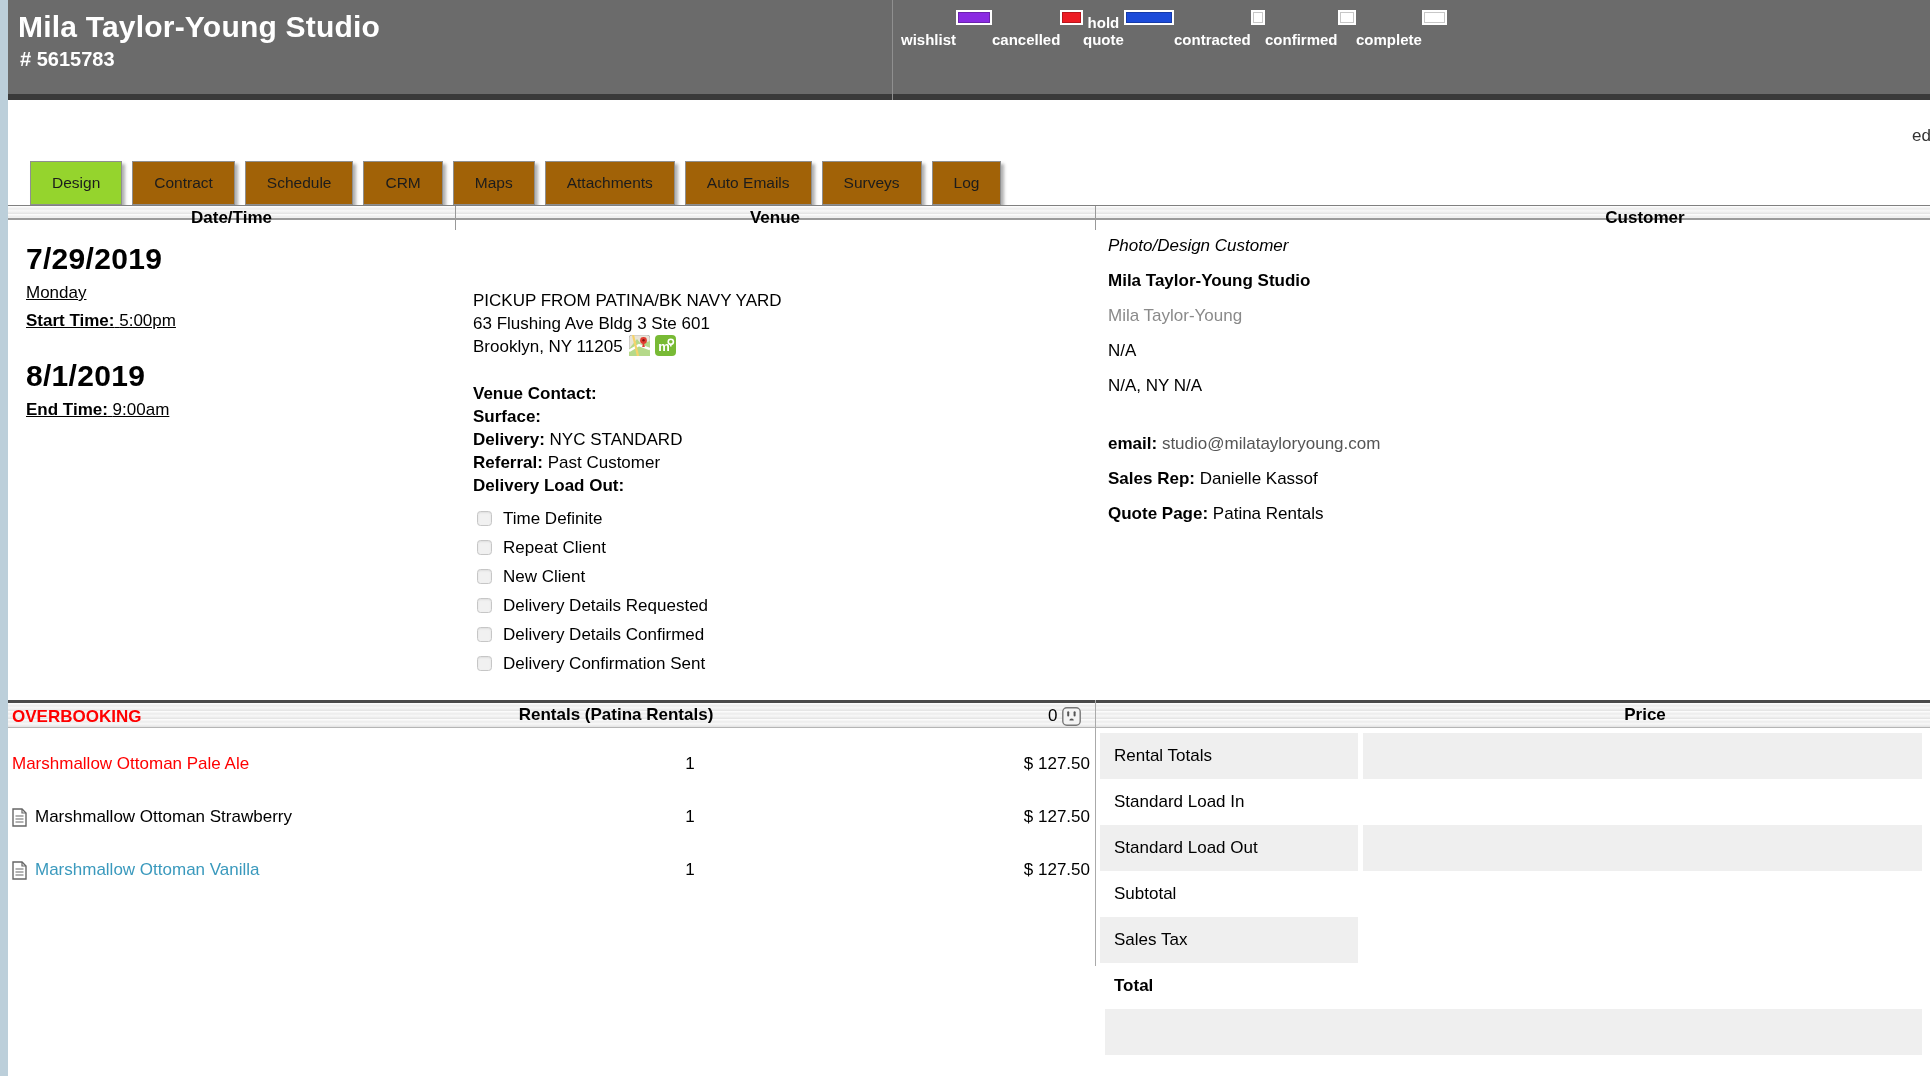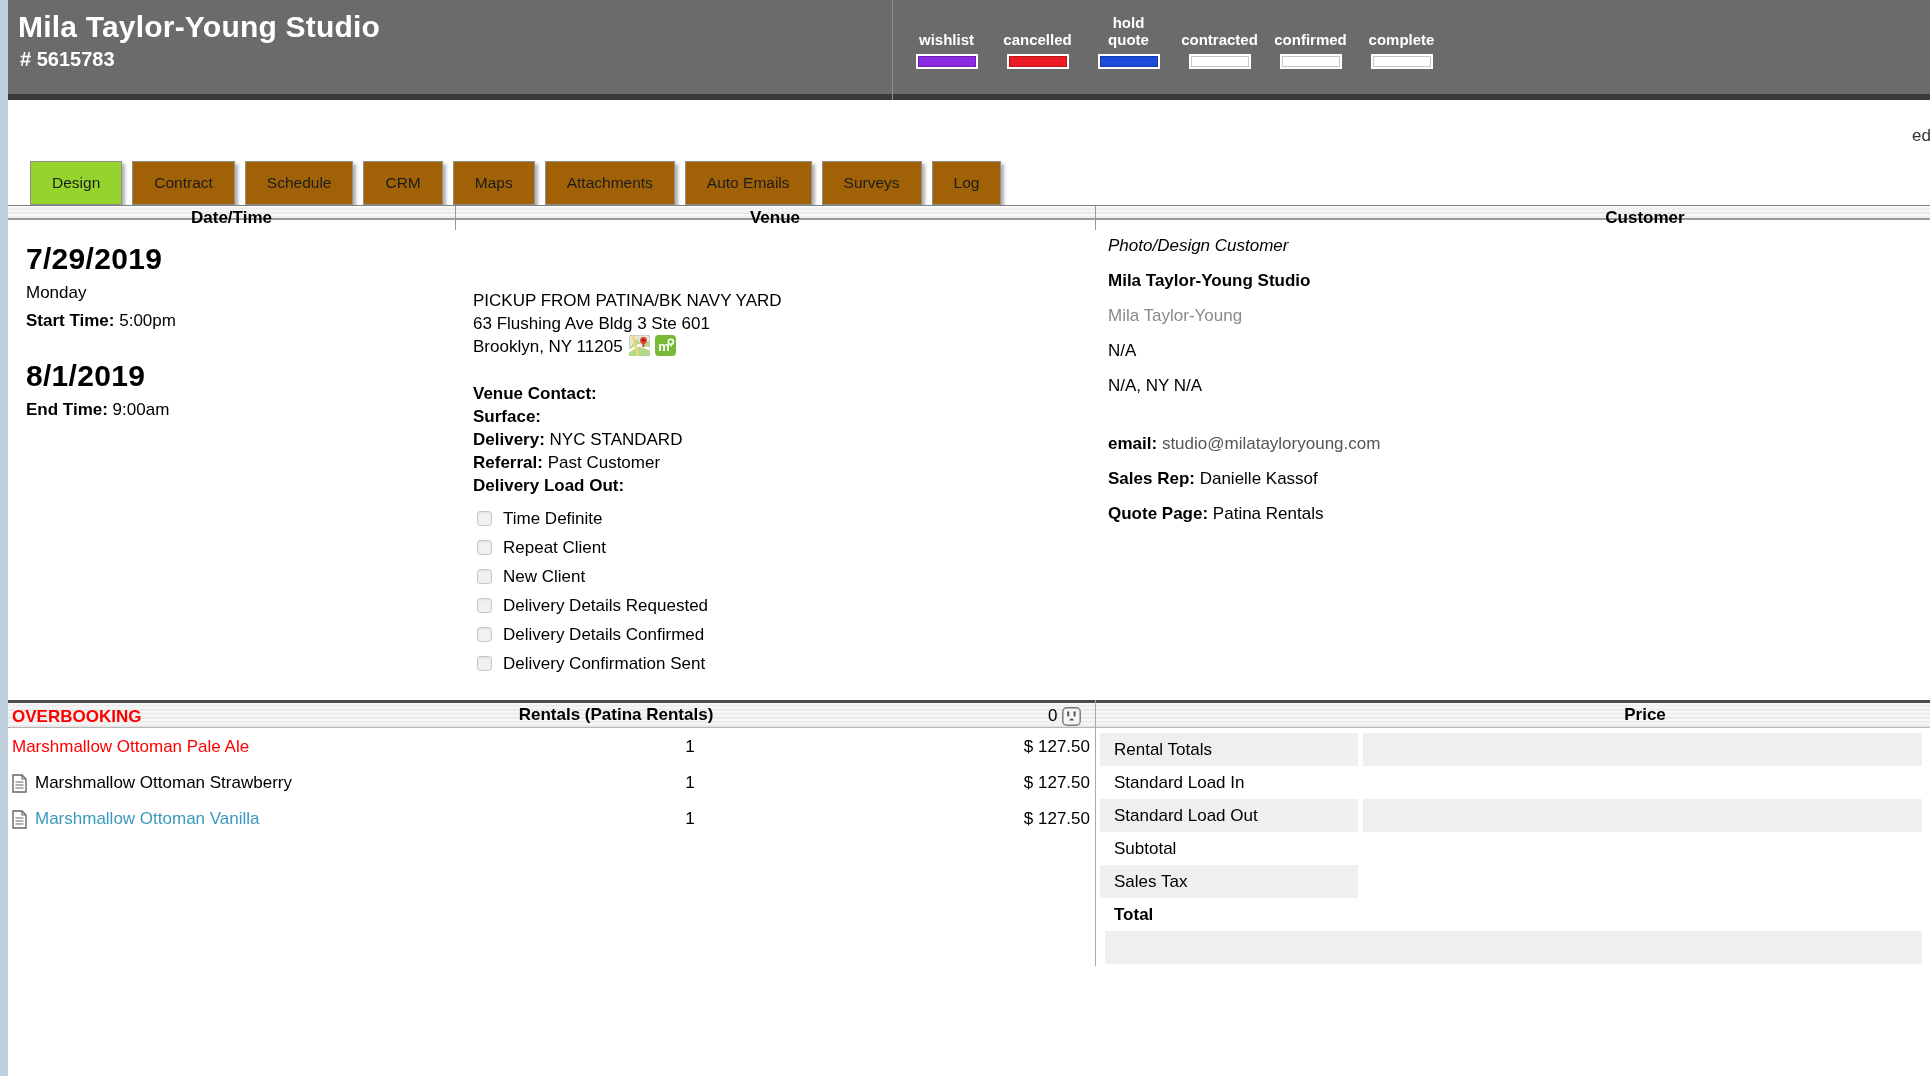--- a/index.html
+++ b/index.html
@@ -10,21 +10,21 @@
   
   #left-strip { left:0; top:0; width:8px; height:1076px; background:#bccfda; }
 
   
   #header { left:8px; top:0; width:1922px; height:100px; background:#6b6b6b;
     border-bottom:6px solid #3a3a3a; }
   #header-title { position:absolute; left:10px; top:10px; color:#fff; font-size:30px; font-weight:bold; letter-spacing:.2px; }
   #header-id { position:absolute; left:12px; top:48px; color:#fff; font-size:20px; font-weight:bold; }
   #header-divider { position:absolute; left:884px; top:0; height:100px; width:1px; background:#4a4a4a; border-right:1px solid #8f8f8f; }
   #legend { position:absolute; left:893px; top:4px; display:flex; }
-  .legend-item { width:91px; display:flex; flex-direction:column; align-items:center; }
+  .legend-item { width:91px; display:flex; flex-direction:row; }
   .legend-label { height:44px; display:flex; align-items:flex-end; justify-content:center;
     color:#fff; font-weight:bold; font-size:15px; text-align:center; line-height:17px; white-space:pre-line; }
   .legend-swatch { margin-top:6px; width:62px; height:15px; border:2px solid #fff;
     box-shadow:inset 0 0 0 1px rgba(0,0,0,.22); }
   #edit-link { left:1912px; top:126px; font-size:17px; color:#333; cursor:pointer; white-space:nowrap; }
 
   
   #tabbar { left:30px; top:161px; display:flex; gap:10px; }
   .tab { height:44px; line-height:42px; padding:0 21px; background:#a16207;
     border:1px solid #8f8f8f; box-shadow:3px 3px 3px rgba(80,80,80,.45);
@@ -35,21 +35,21 @@
   .band { background:linear-gradient(180deg,#ffffff 0%,#ececec 35%,#f8f8f8 60%,#e2e2e2 100%);
     background-size:100% 8px; }
   #colband { left:8px; top:205px; width:1922px; height:15px;
     border-top:1px solid #808080; border-bottom:2px solid #9b9b9b; }
   .band-label { position:absolute; top:2px; font-size:17px; font-weight:bold; text-align:center; }
   .vline { position:absolute; top:0; width:1px; background:#999; }
 
   
   #datetime-col { left:26px; top:243px; width:400px; }
   .big-date { font-size:30px; font-weight:bold; line-height:32px; letter-spacing:.3px; }
-  .dt-line { font-size:17px; line-height:21px; margin-top:7px; }
+  .dt-line { font-size:17px; line-height:21px; margin-top:7px;text-decoration:underline; }
   #date-block-2 { margin-top:29px; }
 
   
   #venue-col { left:473px; top:289px; width:600px; font-size:17px; }
   .v-line { line-height:23px; }
   #venue-fields { margin-top:24px; }
   .icon-row { display:inline-flex; gap:5px; vertical-align:-4px; margin-left:6px; }
   .map-icon { width:21px; height:21px; border-radius:3px; display:inline-block; position:relative; cursor:pointer; }
   #checkbox-list { margin-top:7px; }
   .cb-row { height:29px; display:flex; align-items:center; }
@@ -68,31 +68,31 @@
 
   
   #rentband { left:8px; top:700px; width:1922px; height:28px;
     border-top:3px solid #4a4a4a; border-bottom:1px solid #b5b5b5; }
   #overbooking { position:absolute; left:4px; top:4px; font-size:17px; font-weight:bold; color:#f00; }
   #rentals-header { left:0; width:1216px; }
   #rent-count { position:absolute; left:1040px; top:3px; display:flex; align-items:center; gap:5px; font-size:17px; }
   #price-header { left:1089px; width:1096px; }
 
   #rentals-rows { left:8px; top:729px; width:1087px; }
-  .rent-row { height:36px; display:flex; align-items:center; position:relative; font-size:17px; }
+  .rent-row { height:36px; display:flex; align-items:center; position:relative; font-size:17px;margin-top:17px; }
   .rent-name { display:flex; align-items:center; gap:8px; padding-left:4px; cursor:pointer; }
   .red-text { color:#f00; }
   .link-text { color:#3a99bd; }
   .rent-qty { position:absolute; left:532px; width:300px; text-align:center; }
   .rent-price { position:absolute; left:930px; width:152px; text-align:right; }
 
   #section-divider { left:1095px; top:700px; height:266px; width:1px; background:#aaa; }
 
   #price-rows { left:1100px; top:733px; width:822px; }
-  .price-row { display:flex; height:33px; }
+  .price-row { display:flex; height:46px; }
   .price-label { width:258px; padding-left:14px; display:flex; align-items:center; font-size:17px; }
   .price-gap { width:5px; }
   .price-value { flex:1; display:flex; align-items:center; justify-content:center; font-size:17px; }
   .price-row.shaded .price-label, .price-row.shaded .price-value { background:#efefef; }
   .rate-italic { font-style:italic; }
   .red-bold { color:#f00; font-weight:bold; }
 
   svg { display:block; }
 </style>
 </head>

